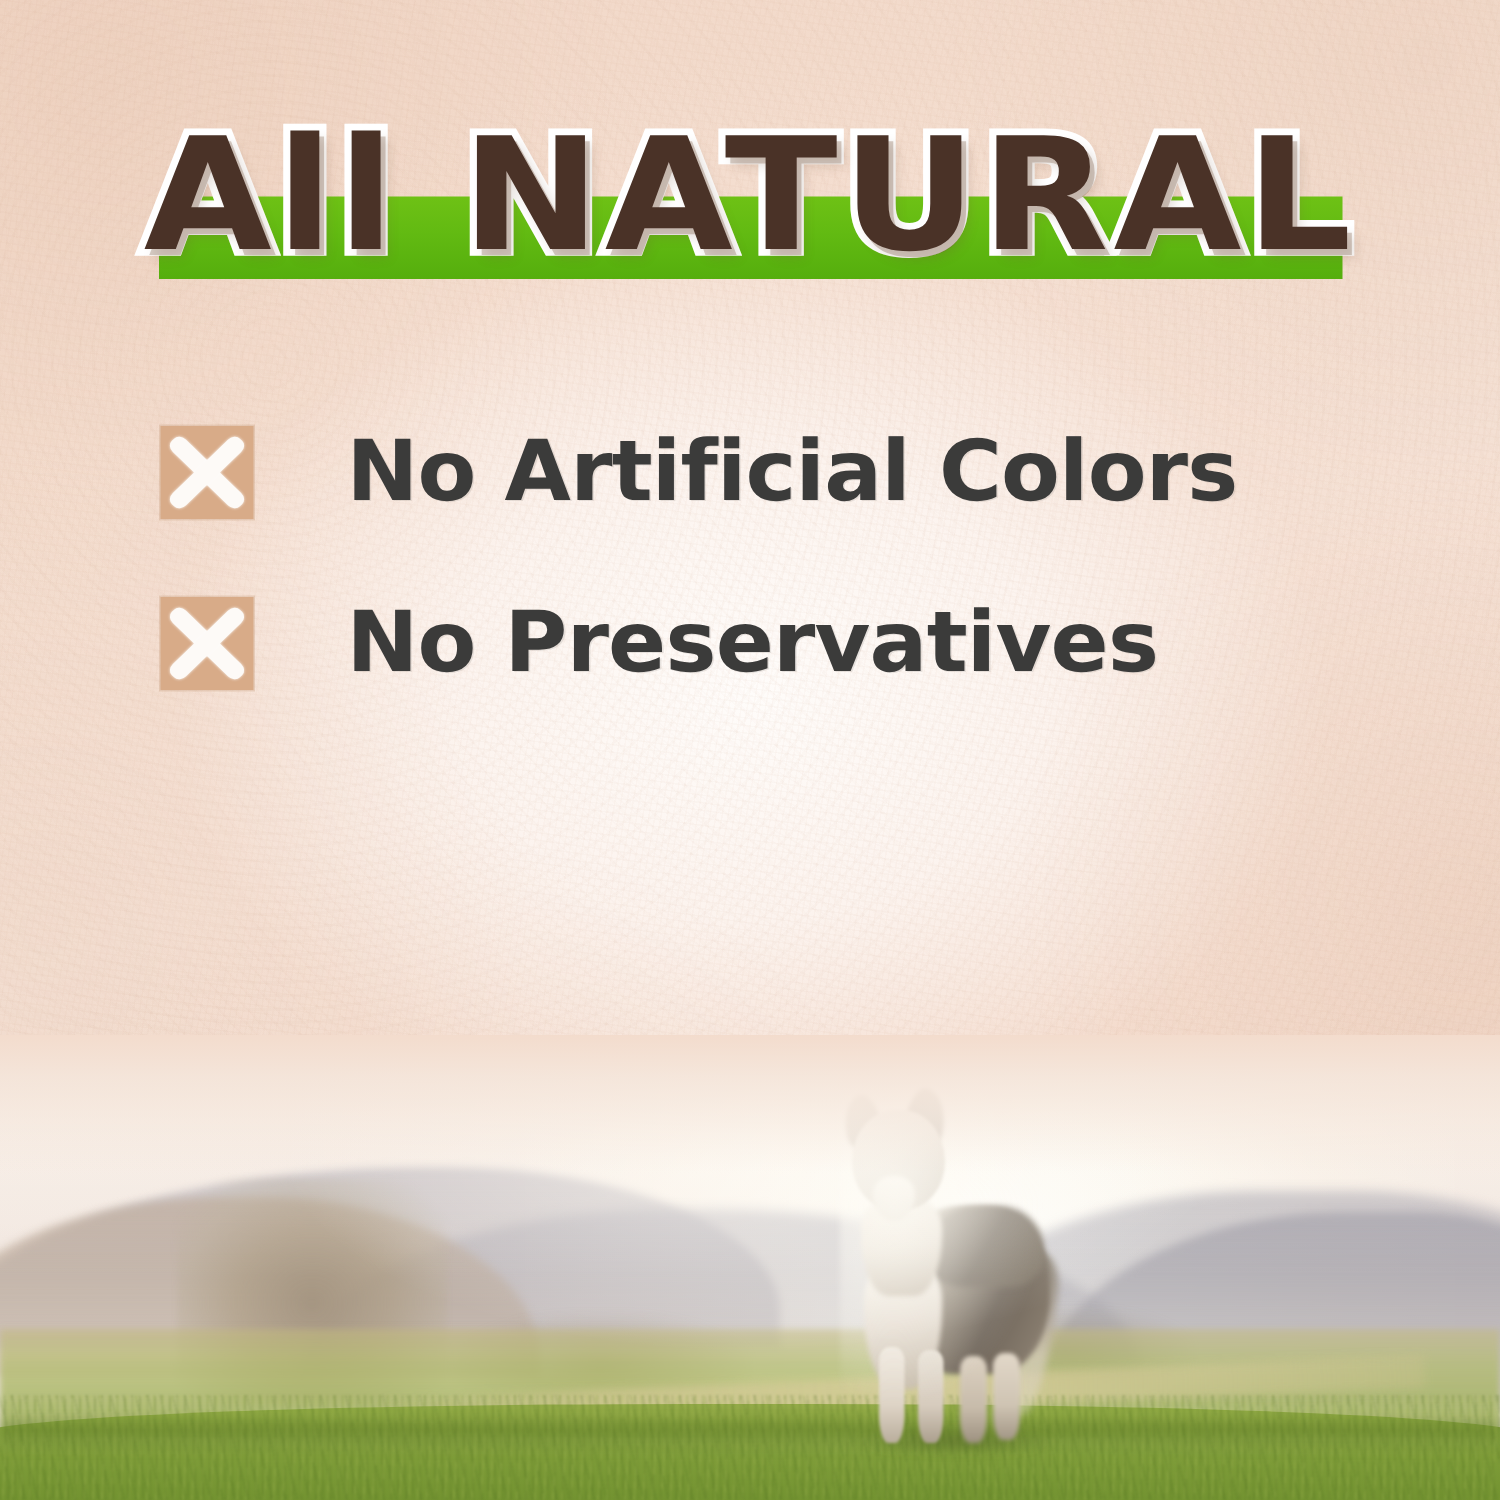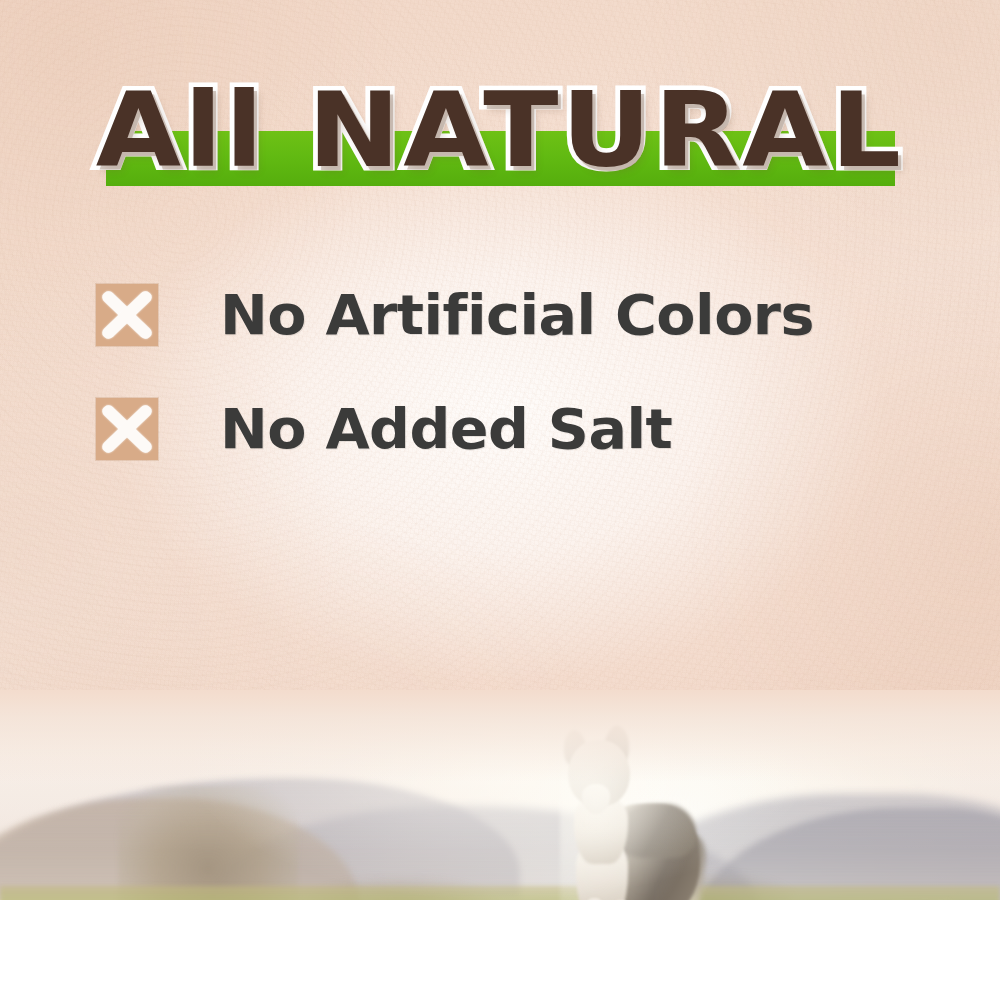--- a/index.html
+++ b/index.html
@@ -4,21 +4,21 @@
 <style>
   html, body {
     margin: 0;
     padding: 0;
     background: #ffffff;
   }
 
   #poster {
     position: relative;
     width: 1000px;
-    height: 900px;
+    height: 1000px;
     overflow: hidden;
     font-family: "Liberation Sans", sans-serif;
     background: #eab308;
   }
 
   
   .bg-base {
     position: absolute;
     inset: 0;
     background:
@@ -85,21 +85,21 @@
     text-shadow:
       3px 4px 0 rgba(120, 86, 62, 0.30),
       5px 6px 7px rgba(110, 78, 56, 0.18);
     transform: scaleX(1.06);
     white-space: nowrap;
   }
 
   
   .benefits {
     position: absolute;
-    left: 96px;
+    left: 107px;
     top: 258px;
     width: 800px;
   }
   .benefit-row {
     position: relative;
     height: 114px;
     display: flex;
     align-items: center;
   }
   .xbox {
@@ -446,28 +446,28 @@
 
     <div class="benefit-row">
       <div class="xbox">
         <span class="stroke s1"></span>
           <span class="stroke s2"></span>
       </div>
       <div class="benefit-label">No Artificial Colors</div>
     </div>
 
 
-
     <div class="benefit-row">
       <div class="xbox">
         <span class="stroke s1"></span>
           <span class="stroke s2"></span>
       </div>
-      <div class="benefit-label">No Added Salt</div>
+      <div class="benefit-label">No Preservatives</div>
     </div>
+
 
   </div>
 
   <div class="photo">
     <div class="sky"></div>
     <div class="sun-glow"></div>
 
     <div class="hill-far-left"></div>
     <div class="hill-far-right"></div>
     <div class="hill-right"></div>

